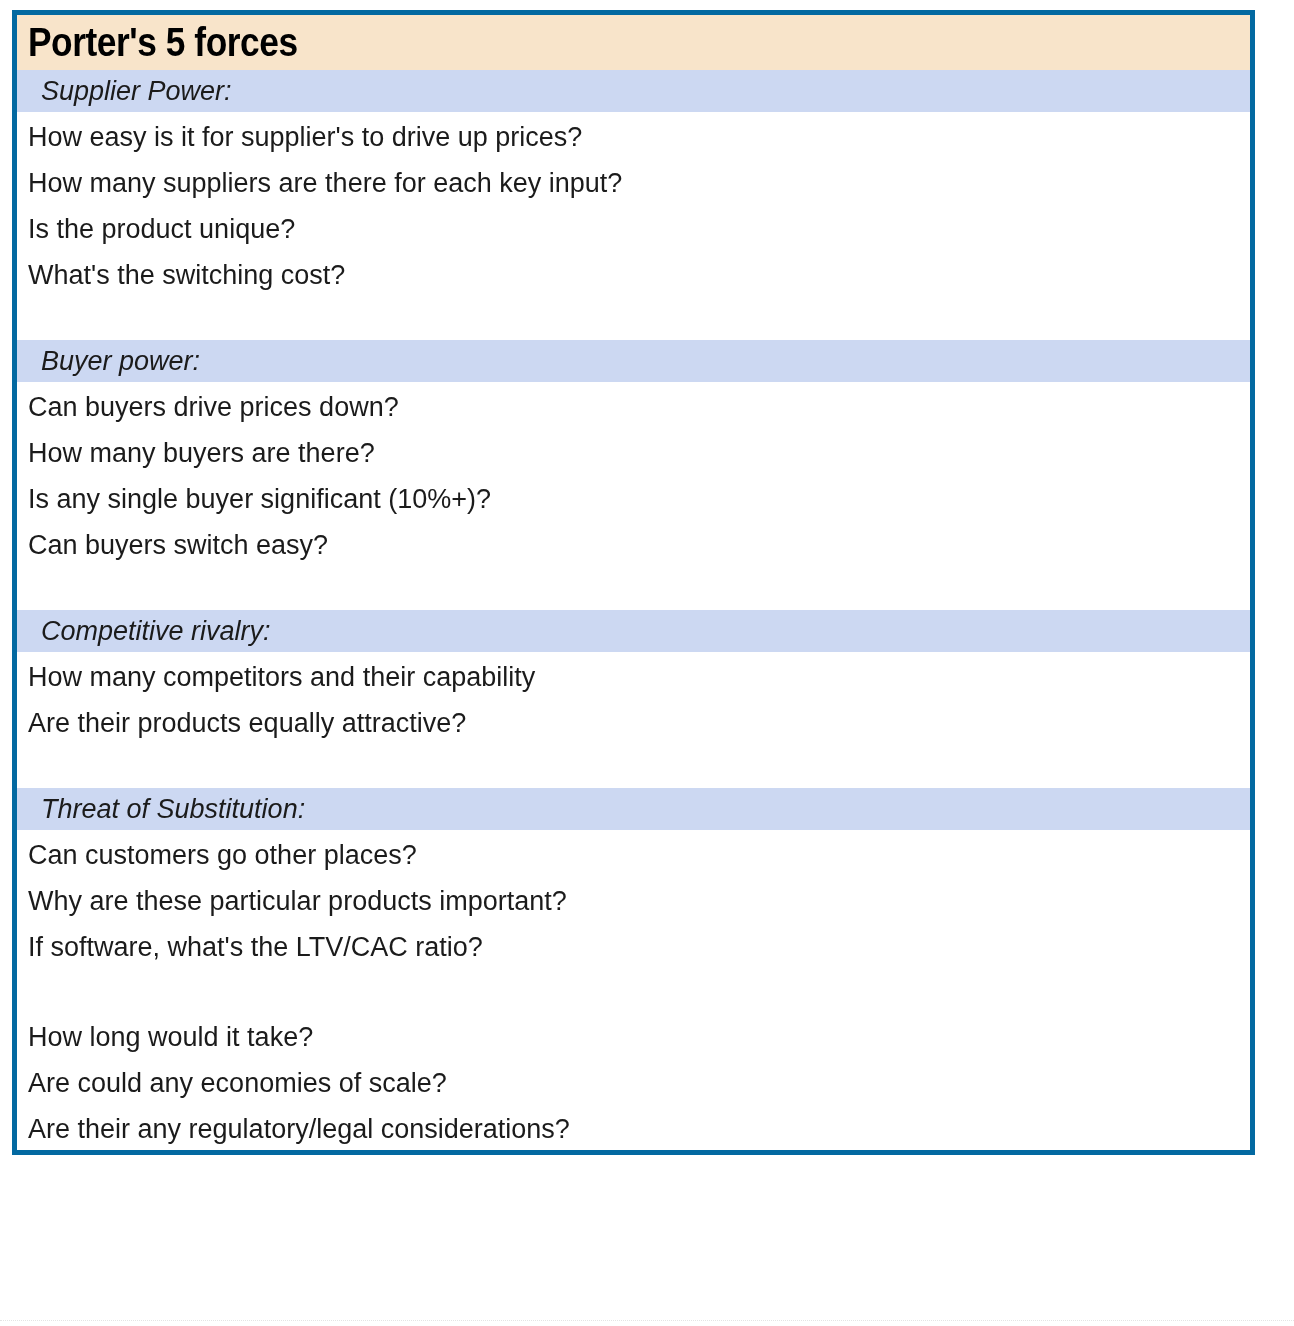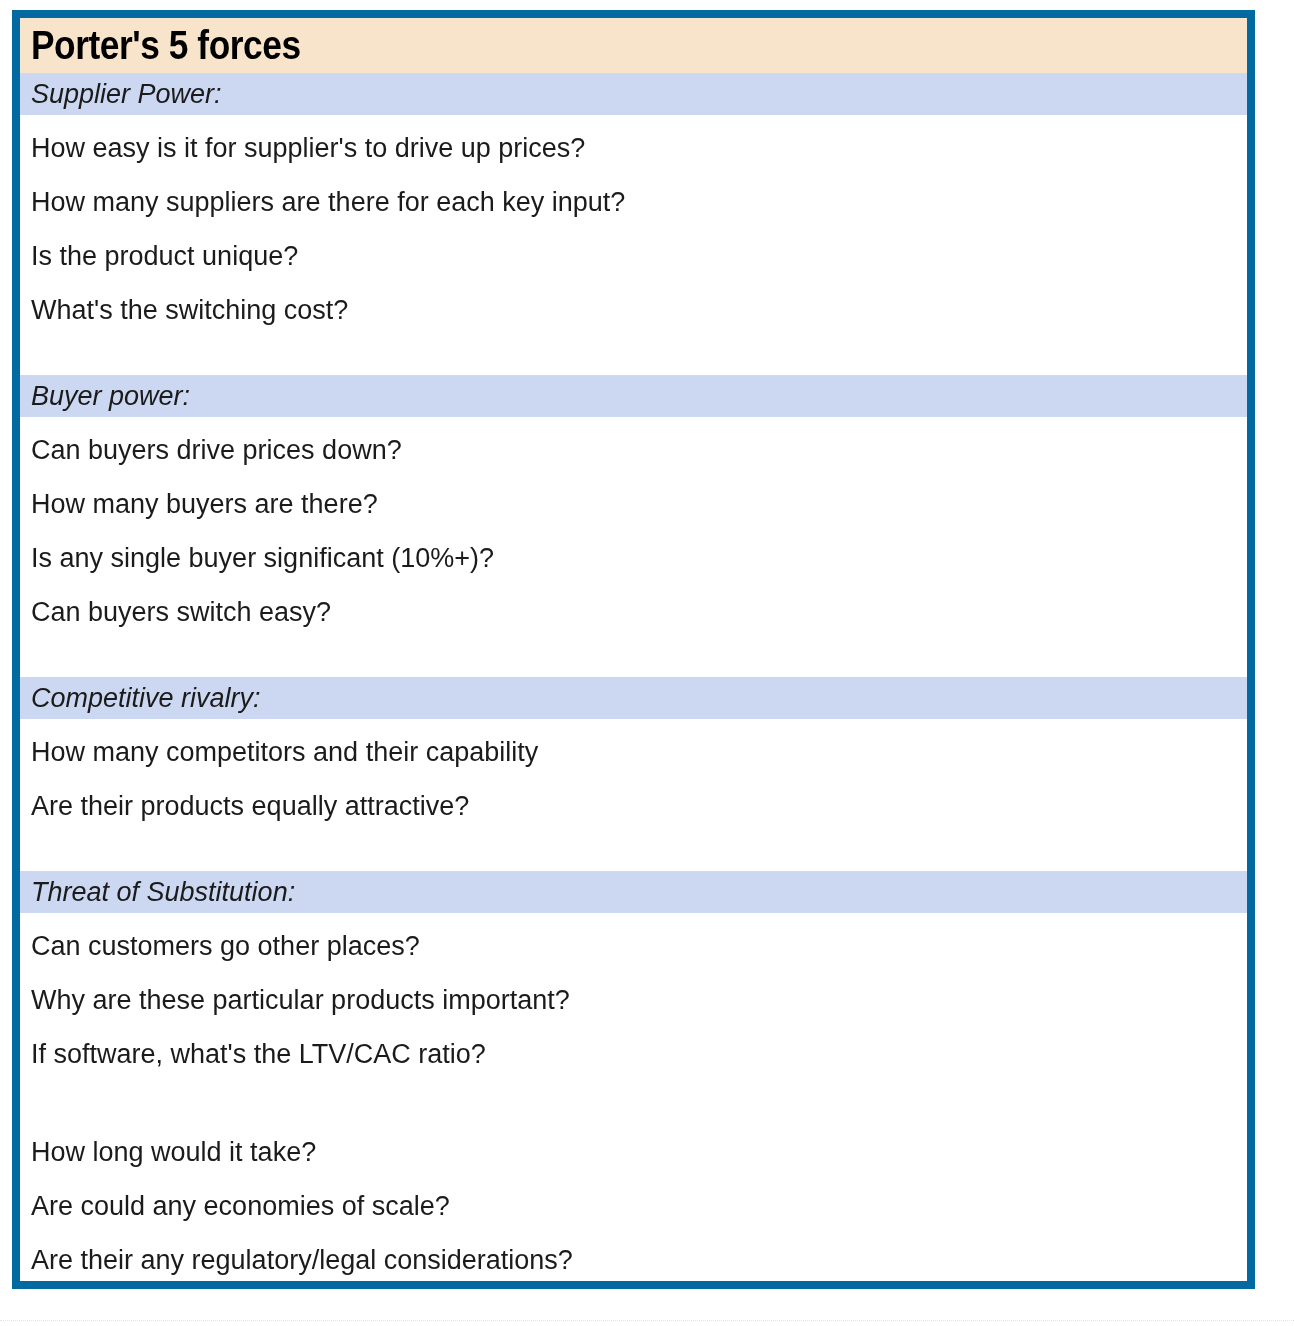--- a/index.html
+++ b/index.html
@@ -8,21 +8,21 @@
     height: 1326px;
     background: #ffffff;
     font-family: "Liberation Sans", sans-serif;
     overflow: hidden;
   }
   .sheet-table {
     position: absolute;
     left: 12px;
     top: 10px;
     width: 1243px;
-    border: 8px solid #0369a1;
+    border: 5px solid #0369a1;
     background: #ffffff;
   }
   .title-row {
     background: #f8e4ca;
     height: 55px;
     display: flex;
     align-items: center;
     padding-left: 11px;
   }
   .title-text {
@@ -32,32 +32,32 @@
     letter-spacing: -0.5px;
     transform: scaleX(0.86);
     transform-origin: left center;
     white-space: nowrap;
   }
   .section-header-row {
     background: #ccd8f2;
     height: 42px;
     display: flex;
     align-items: center;
-    padding-left: 11px;
+    padding-left: 24px;
   }
   .section-heading {
     font-style: italic;
     font-size: 27px;
     color: #1b1b1b;
   }
   .question-row {
     min-height: 42px;
     display: flex;
     align-items: center;
-    padding: 16px 0 4px 11px;
+    padding: 8px 0 4px 11px;
     background: #ffffff;
   }
   .question-text {
     font-size: 27px;
     line-height: 34px;
     color: #1b1b1b;
     max-width: 615px;
   }
   .spacer-row {
     height: 44px;

